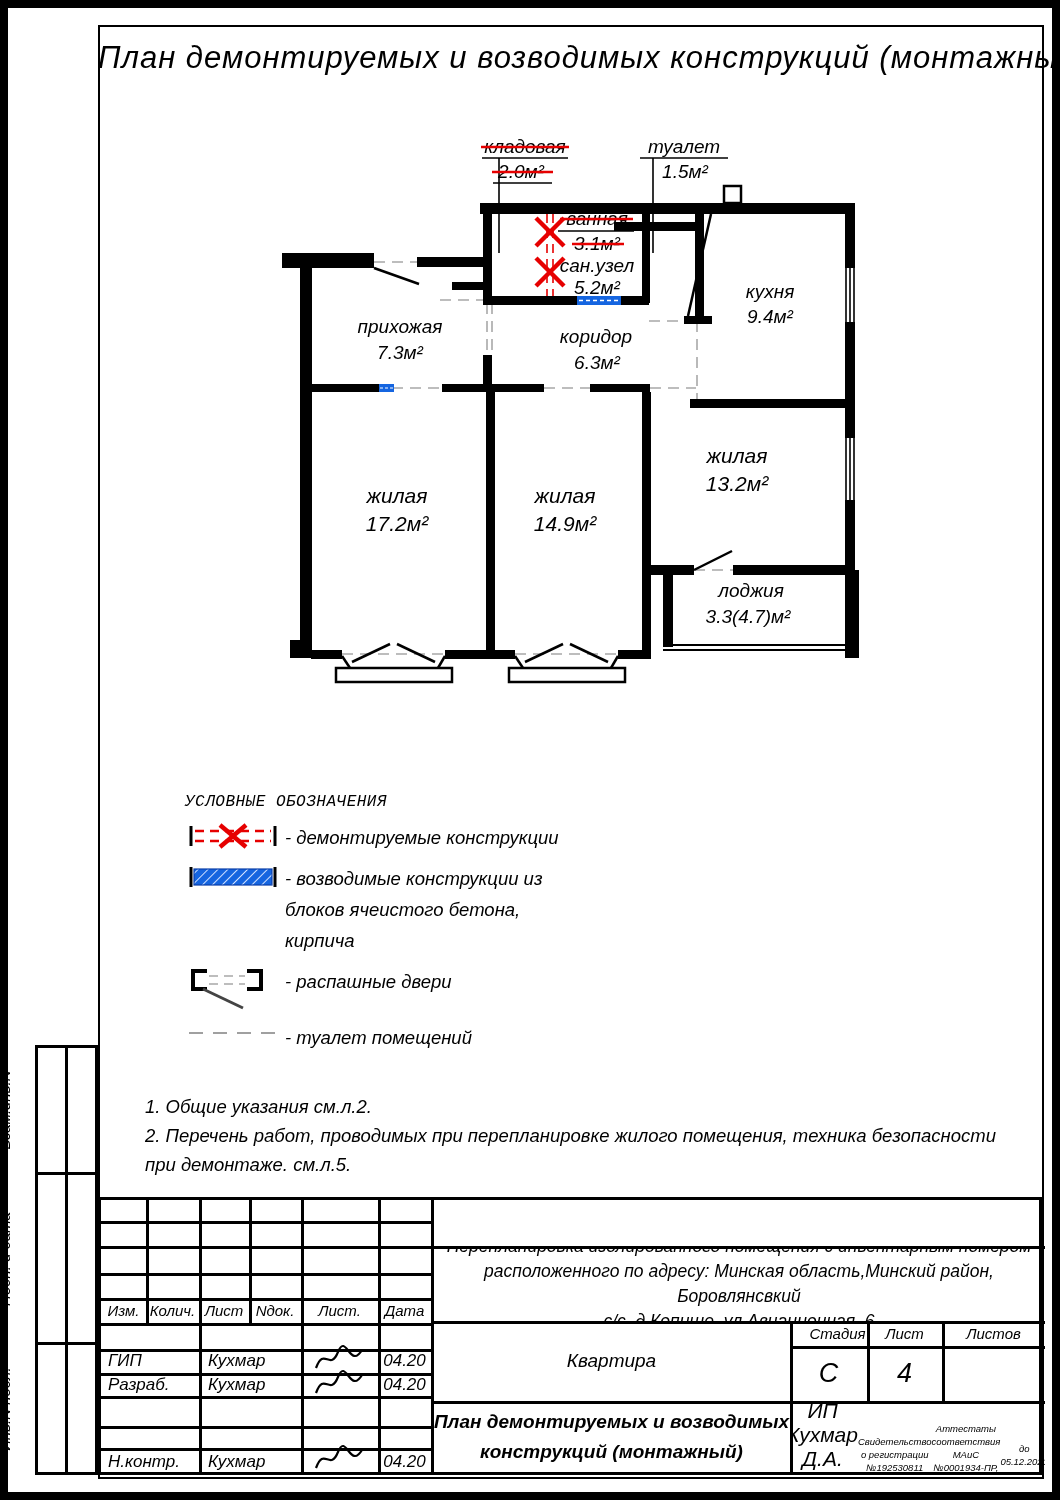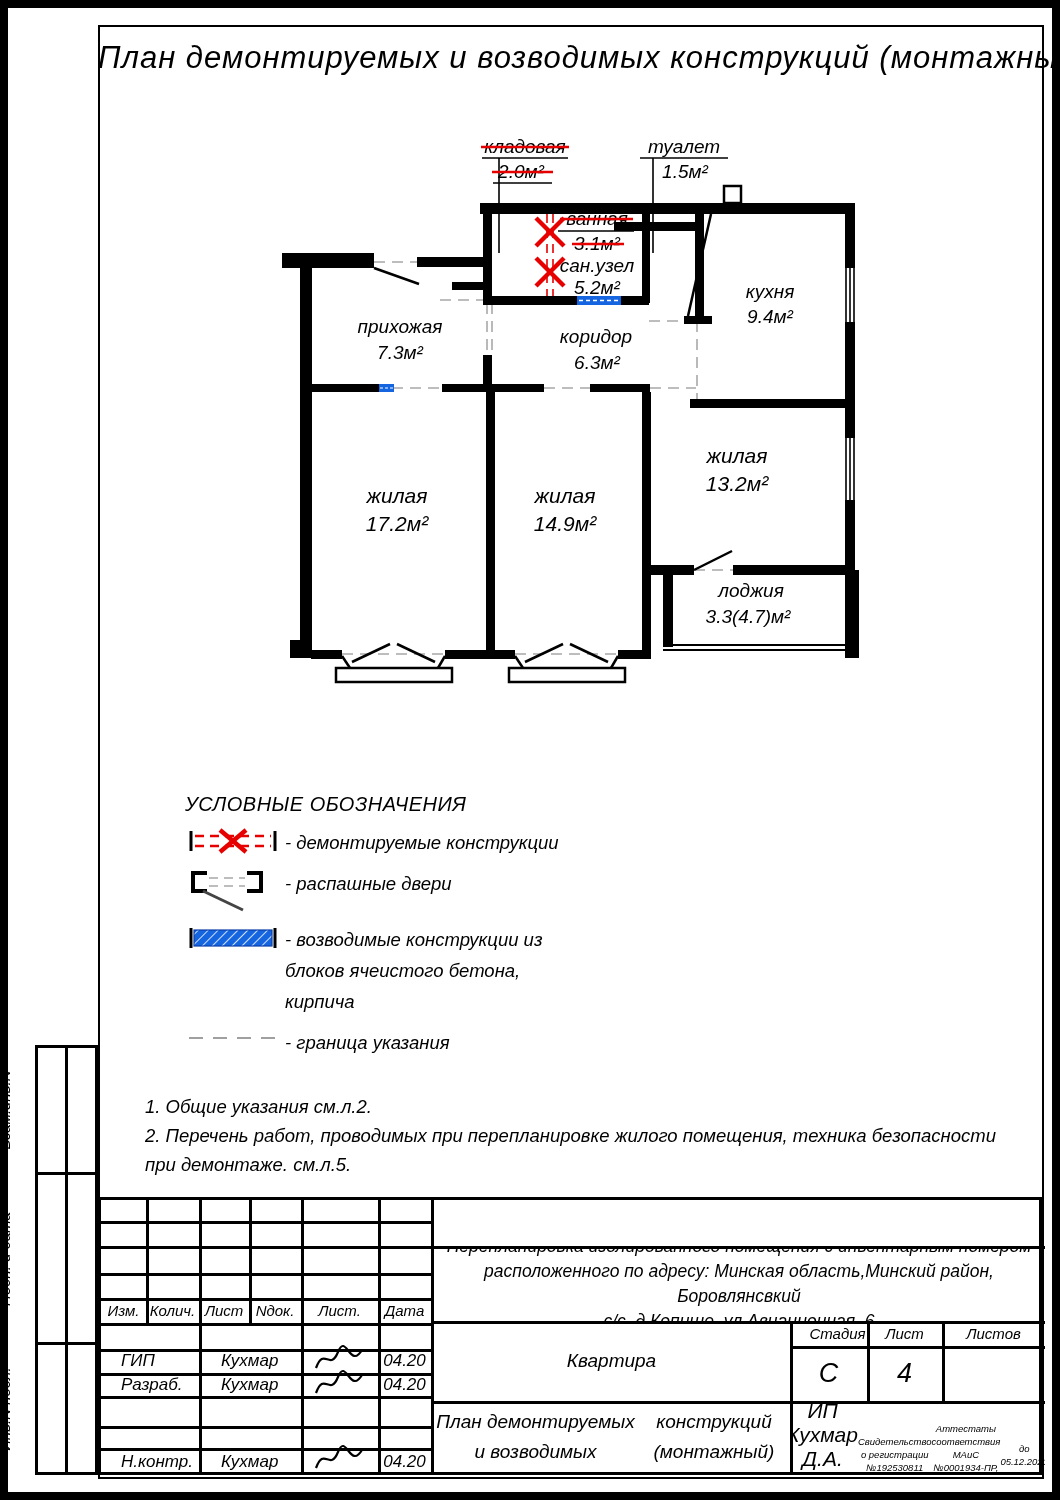--- a/index.html
+++ b/index.html
@@ -7,21 +7,21 @@
           font-family:"Liberation Sans", sans-serif; overflow:hidden; }
   .outer-border { position:absolute; inset:0; border:8px solid #000; pointer-events:none; }
   .frame { position:absolute; left:98px; top:25px; width:942px; height:1450px; border:2px solid #000; }
   .sheet-title { position:absolute; left:98px; top:40px; width:944px; text-align:center;
                  font-style:italic; font-size:31px; letter-spacing:1px; color:#000; white-space:nowrap; }
   svg text { font-family:"Liberation Sans", sans-serif; font-style:italic; fill:#000; }
   .rlabel  { font-size:19px; text-anchor:middle; }
   .rlabel-lg { font-size:21px; text-anchor:middle; }
   
   .legend { position:absolute; left:185px; top:793px; width:470px; color:#000; font-style:italic; }
-  .legend h3 { margin:0 0 10px 0; font-size:20px; font-weight:normal; font-style:italic; letter-spacing:0.5px; }
+  .legend h3 { margin:0 0 10px 0; font-size:16px; font-weight:normal; font-style:italic; letter-spacing:0.5px;font-family:Liberation Mono, monospace; }
   .lrow { display:flex; align-items:flex-start; margin-bottom:10px; }
   .lsym { width:100px; flex:0 0 100px; }
   .ltext { font-size:18.5px; line-height:29px; padding-top:2px; }
   
   .notes { position:absolute; left:145px; top:1092px; width:900px; font-style:italic;
            font-size:18.5px; line-height:29px; color:#000; }
   
   .sidebar { position:absolute; left:35px; top:1045px; width:63px; height:430px;
              border:3px solid #000; box-sizing:border-box; }
   .sb-cell { position:absolute; left:0; width:100%; border-bottom:3px solid #000; box-sizing:border-box; }
@@ -30,25 +30,25 @@
   .sb-label { position:absolute; left:-63px; top:0; width:100%; height:100%; }
   .sb-label span { position:absolute; left:50%; top:50%; transform:translate(-50%,-50%) rotate(-90deg);
                    white-space:nowrap; font-style:italic; font-size:15px; }
   
   .tblock { position:absolute; left:98px; top:1197px; width:944px; height:278px;
             border:3px solid #000; box-sizing:border-box; color:#000; }
   .hl { position:absolute; height:3px; background:#000; }
   .vl { position:absolute; width:3px; background:#000; }
   .cell { position:absolute; display:flex; align-items:center; justify-content:center;
           font-style:italic; overflow:hidden; }
-  .cell.left { justify-content:flex-start; padding-left:20px; box-sizing:border-box;border-radius:6px; }
+  .cell.left { justify-content:flex-start; padding-left:7px; box-sizing:border-box;border-radius:6px; }
   .f15 { font-size:15px; } .f17 { font-size:17px; } .f19 { font-size:19px; }
   .f26 { font-size:27px; }
   .proj { flex-direction:column; line-height:25px; font-size:17.5px; text-align:center; }
-  .doctitle { line-height:30px; font-size:19px; text-align:center; }
+  .doctitle { flex-direction:column; line-height:30px; font-size:19px; text-align:right;font-weight:bold; }
   .company { flex-direction:row; text-align:center;align-items:center; }
   .company .cname { font-size:21px; margin-bottom:3px; }
   .company .csmall { font-size:9.5px; line-height:13px; font-style:italic;margin-top:36px; }
 </style>
 </head>
 <body>
 
 <div class="page">
   <div class="frame"></div>
   <div class="sheet-title">План демонтируемых и возводимых конструкций (монтажный)</div>
@@ -209,54 +209,54 @@
         <line x1="90" y1="5" x2="90" y2="25" stroke="#000" stroke-width="3"></line>
         <line x1="10" y1="10" x2="86" y2="10" stroke="#e60000" stroke-width="2.4" stroke-dasharray="9 6"></line>
         <line x1="10" y1="20" x2="86" y2="20" stroke="#e60000" stroke-width="2.4" stroke-dasharray="9 6"></line>
         <line x1="35" y1="4" x2="61" y2="26" stroke="#e60000" stroke-width="4.5"></line>
         <line x1="61" y1="4" x2="35" y2="26" stroke="#e60000" stroke-width="4.5"></line>
       </svg>
       <div class="ltext">- демонтируемые конструкции</div>
     </div>
 
     <div class="lrow">
-      <svg class="lsym" width="100" height="46">
-        <path d="M22,6 H8 V24 H22" fill="none" stroke="#000" stroke-width="4"></path>
-        <path d="M62,6 H76 V24 H62" fill="none" stroke="#000" stroke-width="4"></path>
-        <line x1="24" y1="11" x2="60" y2="11" stroke="#a8a8a8" stroke-width="1.6" stroke-dasharray="9 6"></line>
-        <line x1="24" y1="19" x2="60" y2="19" stroke="#a8a8a8" stroke-width="1.6" stroke-dasharray="9 6"></line>
-        <line x1="18" y1="24" x2="58" y2="43" stroke="#444" stroke-width="3"></line>
-      </svg>
-      <div class="ltext">- распашные двери</div>
-    </div>
-
-    <div class="lrow">
       <svg class="lsym" width="100" height="30">
         <defs>
           <pattern id="hatch" patternUnits="userSpaceOnUse" width="7" height="7" patternTransform="rotate(45)">
             <rect width="7" height="7" fill="#1565e0"></rect>
             <line x1="0" y1="0" x2="0" y2="7" stroke="#cfe0ff" stroke-width="2"></line>
           </pattern>
         </defs>
         <line x1="6" y1="5" x2="6" y2="25" stroke="#000" stroke-width="3"></line>
         <line x1="90" y1="5" x2="90" y2="25" stroke="#000" stroke-width="3"></line>
         <rect x="9" y="7" width="78" height="16" fill="url(#hatch)" stroke="#0b3fa8" stroke-width="1.2"></rect>
       </svg>
       <div>
         <div class="ltext">- возводимые конструкции из</div>
         <div class="ltext">блоков ячеистого бетона,</div>
         <div class="ltext">кирпича</div>
       </div>
     </div>
 
     <div class="lrow">
+      <svg class="lsym" width="100" height="46">
+        <path d="M22,6 H8 V24 H22" fill="none" stroke="#000" stroke-width="4"></path>
+        <path d="M62,6 H76 V24 H62" fill="none" stroke="#000" stroke-width="4"></path>
+        <line x1="24" y1="11" x2="60" y2="11" stroke="#a8a8a8" stroke-width="1.6" stroke-dasharray="9 6"></line>
+        <line x1="24" y1="19" x2="60" y2="19" stroke="#a8a8a8" stroke-width="1.6" stroke-dasharray="9 6"></line>
+        <line x1="18" y1="24" x2="58" y2="43" stroke="#444" stroke-width="3"></line>
+      </svg>
+      <div class="ltext">- распашные двери</div>
+    </div>
+
+    <div class="lrow">
       <svg class="lsym" width="100" height="24">
         <line x1="4" y1="12" x2="92" y2="12" stroke="#a0a0a0" stroke-width="2.2" stroke-dasharray="14 10"></line>
       </svg>
-      <div class="ltext">- граница указания</div>
+      <div class="ltext">- туалет помещений</div>
     </div>
   </div>
 
   <div class="notes">
     <div>1. Общие указания см.л.2.</div>
     <div>2. Перечень работ, проводимых при перепланировке жилого помещения, техника безопасности</div>
     <div>при демонтаже. см.л.5.</div>
   </div>
 
   <div class="sidebar">

